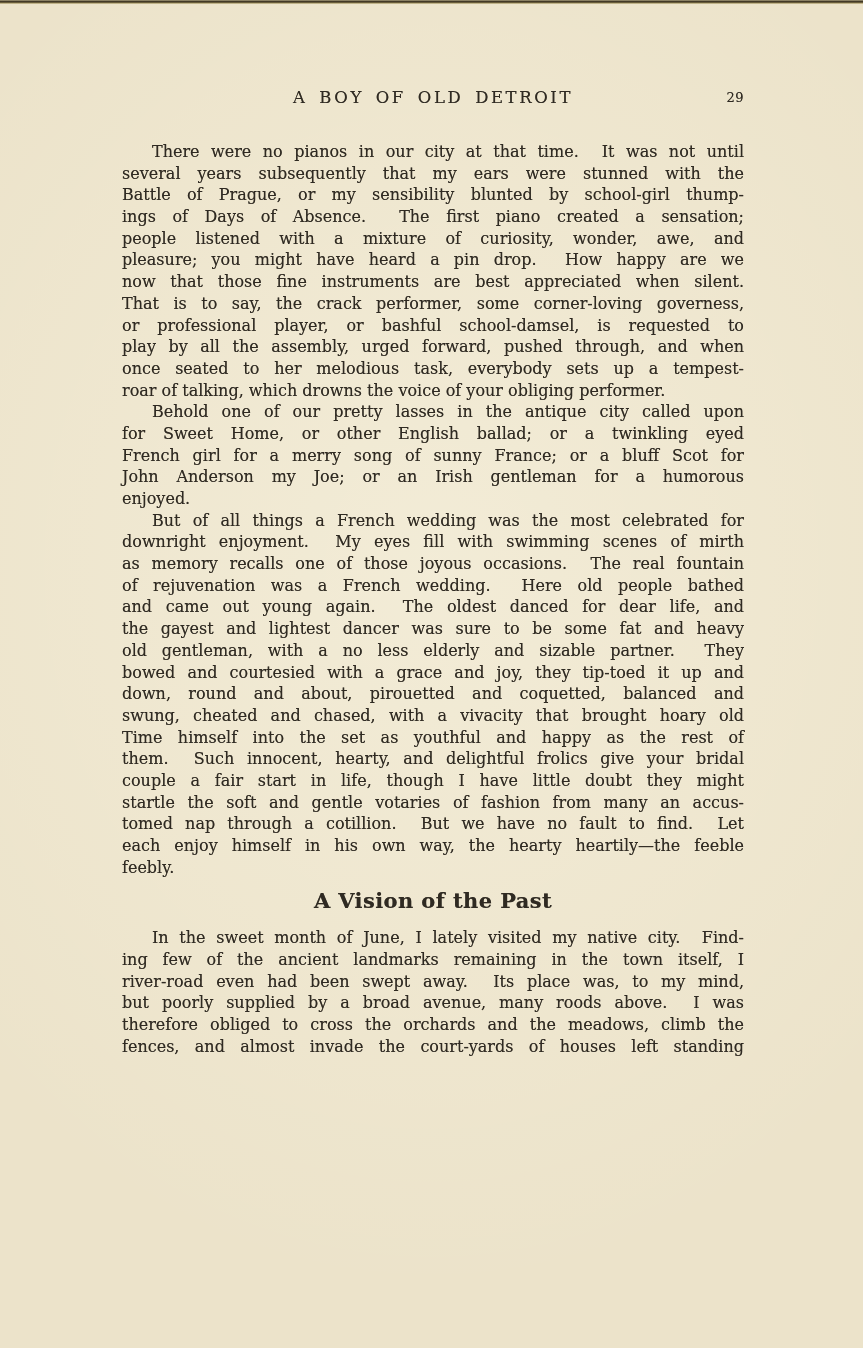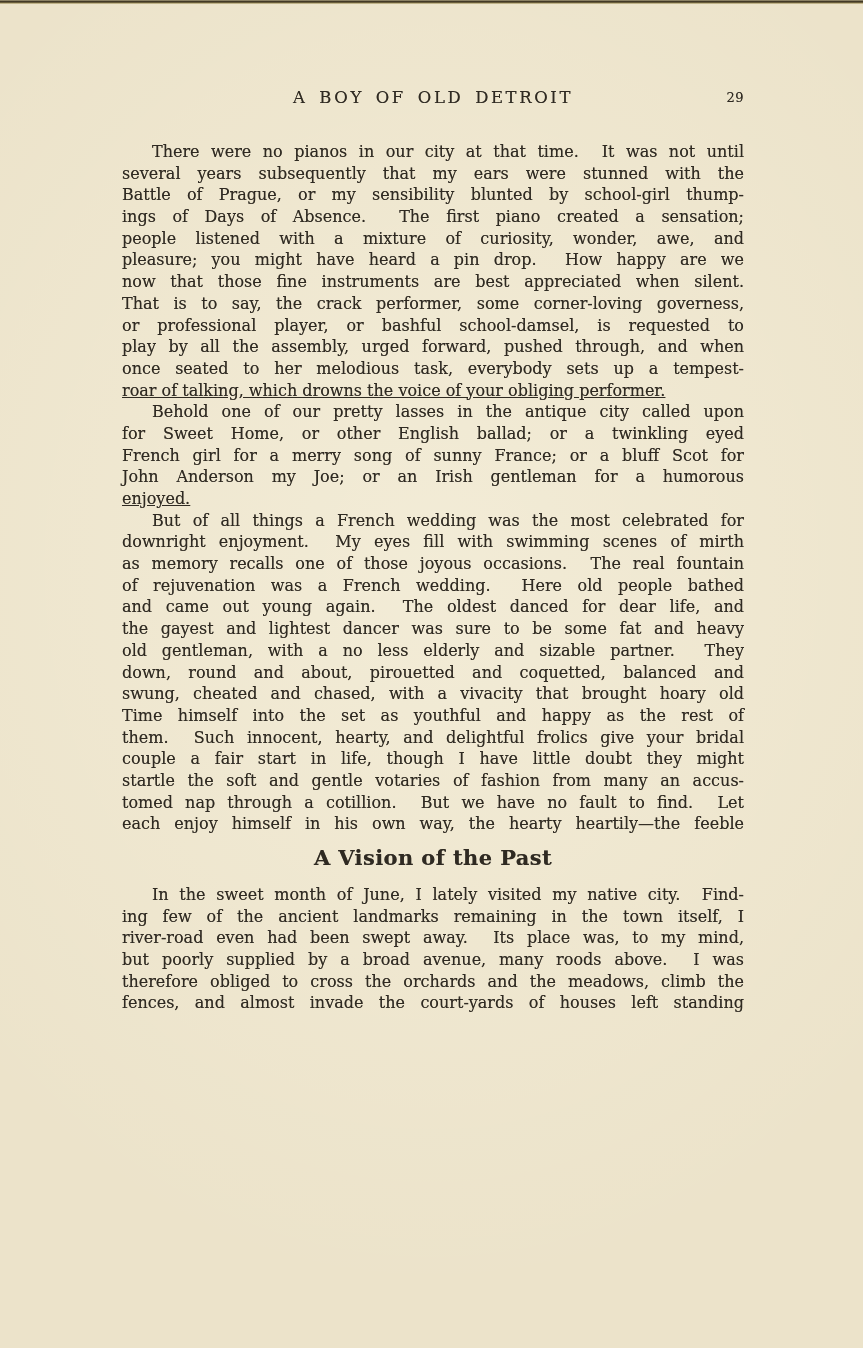--- a/index.html
+++ b/index.html
@@ -60,21 +60,21 @@
   .line {
     height: 21.7px;
     line-height: 21.7px;
     white-space: pre-wrap;
     text-align: justify;
     text-align-last: justify;
     text-justify: inter-word;
     overflow: visible;
   }
   .line.first { text-indent: 30px; }
-  .line.last  { text-align-last: left; text-decoration: underline; }
+  .line.last  { text-align-last: left; }
   .section-heading {
     text-align: center;
     font-size: 21px;
     font-weight: bold;
     letter-spacing: 0.4px;
     margin: 10px 0 13px 0;
     line-height: 26px;
   }
 </style>
 </head>
@@ -110,28 +110,30 @@
           <div class="line last">enjoyed.</div>
         </div>
         <div class="paragraph">
           <div class="line first">But of all things a French wedding was the most celebrated for</div>
           <div class="line">downright enjoyment.  My eyes fill with swimming scenes of mirth</div>
           <div class="line">as memory recalls one of those joyous occasions.  The real fountain</div>
           <div class="line">of rejuvenation was a French wedding.  Here old people bathed</div>
           <div class="line">and came out young again.  The oldest danced for dear life, and</div>
           <div class="line">the gayest and lightest dancer was sure to be some fat and heavy</div>
           <div class="line">old gentleman, with a no less elderly and sizable partner.  They</div>
+          <div class="line">bowed and courtesied with a grace and joy, they tip-toed it up and</div>
           <div class="line">down, round and about, pirouetted and coquetted, balanced and</div>
           <div class="line">swung, cheated and chased, with a vivacity that brought hoary old</div>
           <div class="line">Time himself into the set as youthful and happy as the rest of</div>
           <div class="line">them.  Such innocent, hearty, and delightful frolics give your bridal</div>
           <div class="line">couple a fair start in life, though I have little doubt they might</div>
           <div class="line">startle the soft and gentle votaries of fashion from many an accus-</div>
           <div class="line">tomed nap through a cotillion.  But we have no fault to find.  Let</div>
           <div class="line">each enjoy himself in his own way, the hearty heartily—the feeble</div>
+          <div class="line last">feebly.</div>
         </div>
         <div class="section-heading">A Vision of the Past</div>
         <div class="paragraph">
           <div class="line first">In the sweet month of June, I lately visited my native city.  Find-</div>
           <div class="line">ing few of the ancient landmarks remaining in the town itself, I</div>
           <div class="line">river-road even had been swept away.  Its place was, to my mind,</div>
           <div class="line">but poorly supplied by a broad avenue, many roods above.  I was</div>
           <div class="line">therefore obliged to cross the orchards and the meadows, climb the</div>
           <div class="line">fences, and almost invade the court-yards of houses left standing</div>
         </div>

